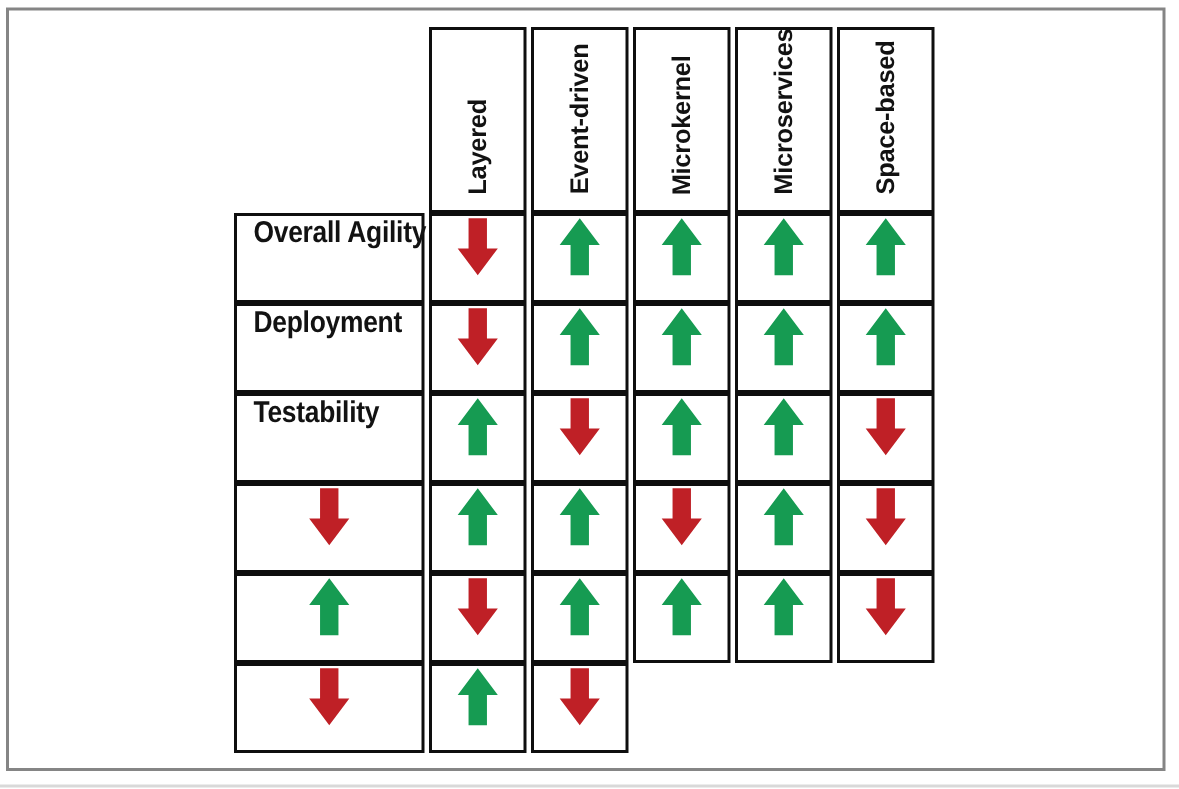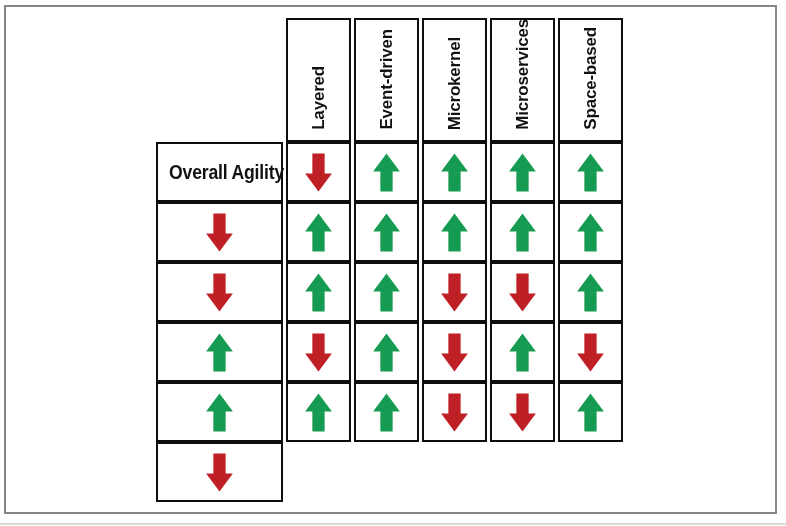--- a/index.html
+++ b/index.html
@@ -32,21 +32,20 @@
     grid-template-columns: 127px repeat(5, 65px);
     grid-template-rows: 124px repeat(6, 60px);
     column-gap: 3px;
     row-gap: 0;
   }
   .cell {
     border: 2px solid #0e0e0e;
     box-sizing: border-box;
     background: #ffffff;
     display: flex;
-    align-items: center;
     justify-content: center;
   }
   .corner-cell {
     border: none;
     background: transparent;
   }
   .header-cell {
     align-items: flex-end;
     padding-bottom: 10px;
   }
@@ -118,44 +117,50 @@
       <div class="cell arrow-cell">
         <svg class="arrow-svg up" width="29" height="41" viewBox="0 0 26 34">
           <polygon points="13,0 25,16 18.5,16 18.5,34 7.5,34 7.5,16 1,16" fill="#169b52"></polygon>
         </svg>
       </div>
       <div class="cell arrow-cell">
         <svg class="arrow-svg up" width="29" height="41" viewBox="0 0 26 34">
           <polygon points="13,0 25,16 18.5,16 18.5,34 7.5,34 7.5,16 1,16" fill="#169b52"></polygon>
         </svg>
       </div>
-      <div class="cell arrow-cell">
-        <svg class="arrow-svg down" width="29" height="41" viewBox="0 0 26 34">
-          <polygon points="13,0 25,16 18.5,16 18.5,34 7.5,34 7.5,16 1,16" fill="#bf2026"></polygon>
-        </svg>
-      </div>
-      <div class="cell arrow-cell">
-        <svg class="arrow-svg up" width="29" height="41" viewBox="0 0 26 34">
-          <polygon points="13,0 25,16 18.5,16 18.5,34 7.5,34 7.5,16 1,16" fill="#169b52"></polygon>
-        </svg>
-      </div>
-      <div class="cell arrow-cell">
-        <svg class="arrow-svg up" width="29" height="41" viewBox="0 0 26 34">
-          <polygon points="13,0 25,16 18.5,16 18.5,34 7.5,34 7.5,16 1,16" fill="#169b52"></polygon>
-        </svg>
-      </div>
-      <div class="cell arrow-cell">
-        <svg class="arrow-svg up" width="29" height="41" viewBox="0 0 26 34">
-          <polygon points="13,0 25,16 18.5,16 18.5,34 7.5,34 7.5,16 1,16" fill="#169b52"></polygon>
-        </svg>
-      </div>
-      <div class="cell arrow-cell">
-        <svg class="arrow-svg up" width="29" height="41" viewBox="0 0 26 34">
-          <polygon points="13,0 25,16 18.5,16 18.5,34 7.5,34 7.5,16 1,16" fill="#169b52"></polygon>
-        </svg>
+      <div class="cell label-cell">
+        <span class="row-label">Deployment</span>
+      </div>
+      <div class="cell arrow-cell">
+        <svg class="arrow-svg down" width="29" height="41" viewBox="0 0 26 34">
+          <polygon points="13,0 25,16 18.5,16 18.5,34 7.5,34 7.5,16 1,16" fill="#bf2026"></polygon>
+        </svg>
+      </div>
+      <div class="cell arrow-cell">
+        <svg class="arrow-svg up" width="29" height="41" viewBox="0 0 26 34">
+          <polygon points="13,0 25,16 18.5,16 18.5,34 7.5,34 7.5,16 1,16" fill="#169b52"></polygon>
+        </svg>
+      </div>
+      <div class="cell arrow-cell">
+        <svg class="arrow-svg up" width="29" height="41" viewBox="0 0 26 34">
+          <polygon points="13,0 25,16 18.5,16 18.5,34 7.5,34 7.5,16 1,16" fill="#169b52"></polygon>
+        </svg>
+      </div>
+      <div class="cell arrow-cell">
+        <svg class="arrow-svg up" width="29" height="41" viewBox="0 0 26 34">
+          <polygon points="13,0 25,16 18.5,16 18.5,34 7.5,34 7.5,16 1,16" fill="#169b52"></polygon>
+        </svg>
+      </div>
+      <div class="cell arrow-cell">
+        <svg class="arrow-svg up" width="29" height="41" viewBox="0 0 26 34">
+          <polygon points="13,0 25,16 18.5,16 18.5,34 7.5,34 7.5,16 1,16" fill="#169b52"></polygon>
+        </svg>
+      </div>
+      <div class="cell label-cell">
+        <span class="row-label">Testability</span>
       </div>
       <div class="cell arrow-cell">
         <svg class="arrow-svg up" width="29" height="41" viewBox="0 0 26 34">
           <polygon points="13,0 25,16 18.5,16 18.5,34 7.5,34 7.5,16 1,16" fill="#169b52"></polygon>
         </svg>
       </div>
       <div class="cell arrow-cell">
         <svg class="arrow-svg down" width="29" height="41" viewBox="0 0 26 34">
           <polygon points="13,0 25,16 18.5,16 18.5,34 7.5,34 7.5,16 1,16" fill="#bf2026"></polygon>
         </svg>

